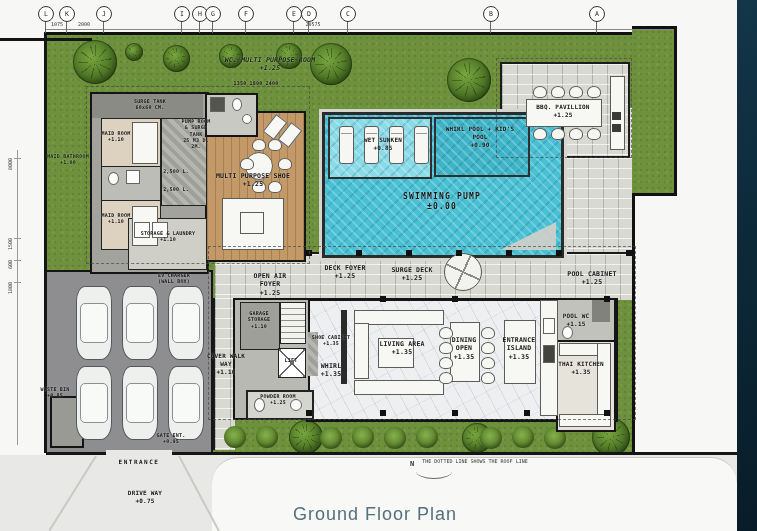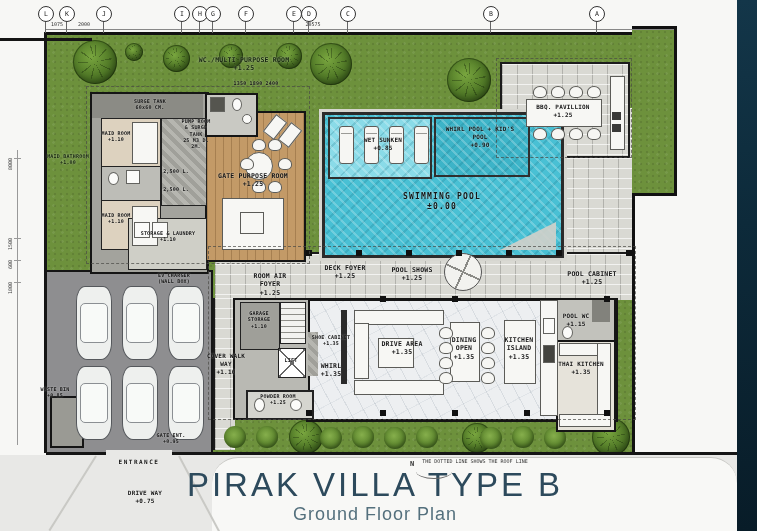--- a/index.html
+++ b/index.html
@@ -143,30 +143,29 @@
   <div class="fix round" style="left:290px;top:399px;width:10px;height:10px;"></div>
 
   <div class="abs" style="left:46px;top:270px;width:167px;height:182px;background:#8e8e90;border-top:2px solid #151515;z-index:7;"></div>
   <div class="wall" style="left:211px;top:270px;width:2px;height:182px;"></div>
   <div class="abs" style="left:50px;top:396px;width:30px;height:48px;background:#9a9a94;border:2px solid #151515;z-index:12;"></div>
 
   <div class="road"></div>
   <div class="abs" style="left:95px;top:456px;width:2px;height:88px;background:#c9c9c5;transform:rotate(32deg);transform-origin:top;z-index:34;"></div>
   <div class="abs" style="left:178px;top:456px;width:2px;height:88px;background:#c9c9c5;transform:rotate(-28deg);transform-origin:top;z-index:34;"></div>
   <div class="panel"></div>
-  <div class="title">PIRAK VILLA TYPE B</div>
   <div class="subtitle">Ground Floor Plan</div>
   <div class="note">
     <span>THE DOTTED LINE SHOWS</span>
     <span>THE ROOF LINE</span>
   </div>
   <div class="abs" style="left:410px;top:461px;z-index:40;font:700 7px/1 'DejaVu Sans Mono',monospace;color:#333;"><span>N</span></div>
   <div class="abs" style="left:416px;top:468px;width:36px;height:10px;border-bottom:1px solid #666;border-radius:0 0 70% 70%/0 0 100% 100%;z-index:40;"></div>
 
-  <div class="lbl" style="left:244px;top:56px;width:120px;color:#14240c;">
+  <div class="lbl" style="left:270px;top:56px;width:120px;color:#14240c;font-style:italic;">
     <span>WC./MULTI PURPOSE ROOM</span>
       <span>+1.25</span>
     </div>
   <div class="lbl s5" style="left:256px;top:80px;width:110px;">1350   1890   2400</div>
   <div class="lbl s5" style="left:150px;top:98px;width:95px;">
     <span>SURGE TANK</span>
       <span>60x60 CM.</span>
     </div>
   <div class="lbl s5" style="left:116px;top:130px;width:34px;">
     <span>MAID ROOM</span>
@@ -184,73 +183,73 @@
     <span>PUMP ROOM &amp; SURGE TANK</span>
       <span>25 M3 D. 2M.</span>
     </div>
   <div class="lbl s5" style="left:176px;top:168px;width:34px;">2,500 L.</div>
   <div class="lbl s5" style="left:176px;top:186px;width:34px;">2,500 L.</div>
   <div class="lbl s5" style="left:168px;top:230px;width:56px;">
     <span>STORAGE &amp; LAUNDRY</span>
       <span>+1.10</span>
     </div>
   <div class="lbl" style="left:253px;top:172px;width:84px;">
-    <span>GATE PURPOSE ROOM</span>
+    <span>MULTI PURPOSE SHOE</span>
       <span>+1.25</span>
     </div>
   <div class="lbl s6" style="left:383px;top:136px;width:80px;">
     <span>WET SUNKEN</span>
       <span>+0.85</span>
     </div>
   <div class="lbl s6" style="left:480px;top:125px;width:78px;">
     <span>WHIRL POOL + KID'S POOL</span>
       <span>+0.90</span>
     </div>
   <div class="lbl s8" style="left:442px;top:192px;width:130px;">
-    <span>SWIMMING POOL</span>
+    <span>SWIMMING PUMP</span>
       <span>±0.00</span>
     </div>
   <div class="lbl s6" style="left:563px;top:103px;width:80px;">
     <span>BBQ. PAVILLION</span>
       <span>+1.25</span>
     </div>
   <div class="lbl" style="left:345px;top:264px;width:76px;">
     <span>DECK FOYER</span>
       <span>+1.25</span>
     </div>
   <div class="lbl" style="left:412px;top:266px;width:62px;">
-    <span>POOL SHOWS</span>
+    <span>SURGE DECK</span>
       <span>+1.25</span>
     </div>
   <div class="lbl" style="left:592px;top:270px;width:72px;">
     <span>POOL CABINET</span>
       <span>+1.25</span>
     </div>
   <div class="lbl s6" style="left:576px;top:312px;width:50px;">
     <span>POOL WC</span>
       <span>+1.15</span>
     </div>
   <div class="lbl s6" style="left:581px;top:360px;width:46px;">
     <span>THAI KITCHEN</span>
       <span>+1.35</span>
     </div>
   <div class="lbl" style="left:402px;top:340px;width:72px;">
-    <span>DRIVE AREA</span>
+    <span>LIVING AREA</span>
       <span>+1.35</span>
     </div>
   <div class="lbl" style="left:464px;top:336px;width:42px;">
     <span>DINING OPEN</span>
       <span>+1.35</span>
     </div>
   <div class="lbl" style="left:519px;top:336px;width:46px;">
-    <span>KITCHEN ISLAND</span>
+    <span>ENTRANCE ISLAND</span>
       <span>+1.35</span>
     </div>
   <div class="lbl" style="left:270px;top:272px;width:56px;">
-    <span>ROOM AIR FOYER</span>
+    <span>OPEN AIR FOYER</span>
       <span>+1.25</span>
     </div>
   <div class="lbl s5" style="left:259px;top:310px;width:40px;">
     <span>GARAGE STORAGE</span>
       <span>+1.10</span>
     </div>
   <div class="lbl s5" style="left:331px;top:334px;width:44px;">
     <span>SHOE CABINET</span>
       <span>+1.35</span>
     </div>

